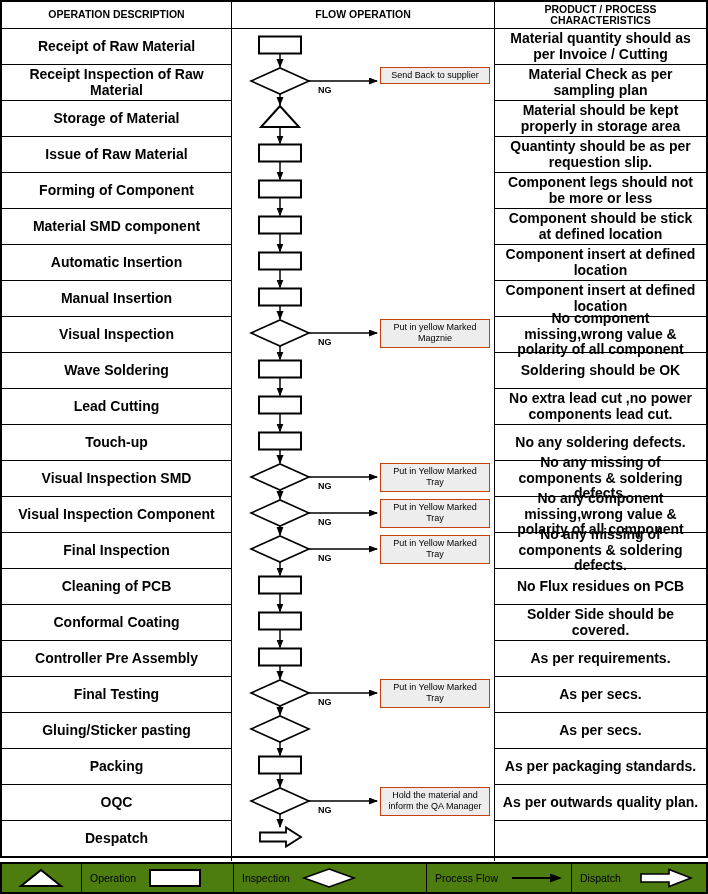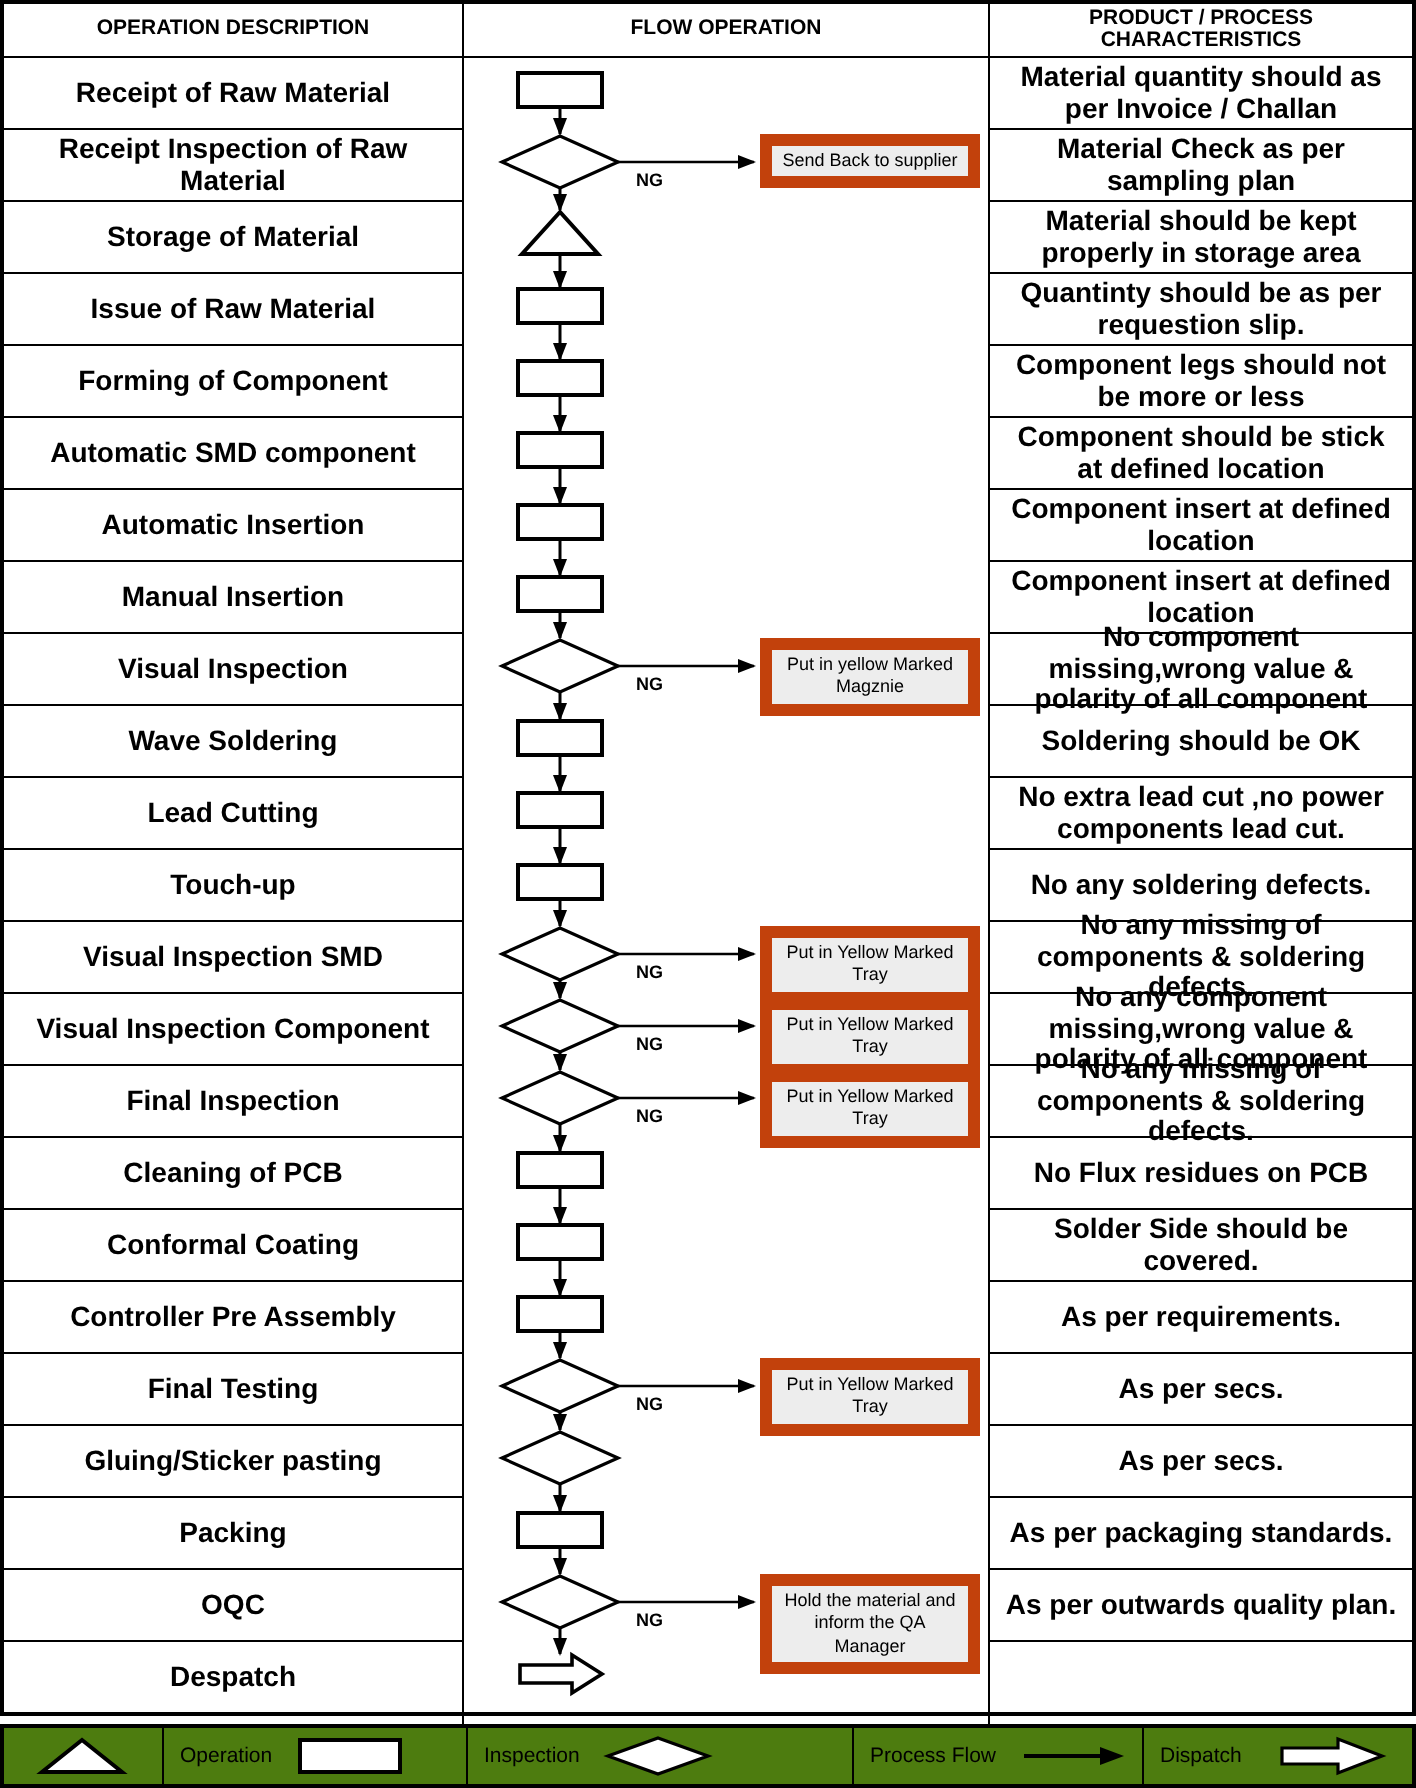--- a/index.html
+++ b/index.html
@@ -25,21 +25,21 @@
   .col-ops{border-right:1px solid #000;}
   .cell{
     height:36px;box-sizing:border-box;border-bottom:1px solid #000;
     display:flex;align-items:center;justify-content:center;text-align:center;
     font-weight:bold;font-size:14px;line-height:1.12;padding:1px 6px;
   }
   .col-ops .cell:last-child,.col-chars .cell:last-child{border-bottom:none;}
   .col-flow{position:relative;border-right:1px solid #000;box-sizing:border-box;}
   .ng-box{
     position:absolute;left:148px;width:110px;box-sizing:border-box;
-    border:6px solid #c2410c;background:#ededed;font-size:9px;line-height:1.25;
+    border:1px solid #c2410c;background:#ededed;font-size:9px;line-height:1.25;
     text-align:center;padding:2px 3px;
   }
   .legend{
     position:absolute;left:0;top:862px;width:708px;height:32px;
     border:2px solid #000;box-sizing:border-box;display:flex;align-items:stretch;background:#4d7c0f;
   }
   .legend-cell{
     display:flex;align-items:center;justify-content:flex-start;gap:10px;
     padding:0 8px;box-sizing:border-box;border-right:1px solid #000;
   }
@@ -63,21 +63,21 @@
       <div class="hdr-cell b">FLOW OPERATION</div>
       <div class="hdr-cell">PRODUCT / PROCESS CHARACTERISTICS</div>
     </div>
     <div class="tbody">
       <div class="col-ops">
           <div class="cell">Receipt of Raw Material</div>
           <div class="cell">Receipt Inspection of Raw Material</div>
           <div class="cell">Storage of Material</div>
           <div class="cell">Issue of Raw Material</div>
           <div class="cell">Forming of Component</div>
-          <div class="cell">Automatic SMD component</div>
+          <div class="cell">Material SMD component</div>
           <div class="cell">Automatic Insertion</div>
           <div class="cell">Manual Insertion</div>
           <div class="cell">Visual Inspection</div>
           <div class="cell">Wave Soldering</div>
           <div class="cell">Lead Cutting</div>
           <div class="cell">Touch-up</div>
           <div class="cell">Visual Inspection SMD</div>
           <div class="cell">Visual Inspection Component</div>
           <div class="cell">Final Inspection</div>
           <div class="cell">Cleaning of PCB</div>
@@ -149,21 +149,21 @@
             <line x1="48" y1="713" x2="48" y2="726.5" stroke="#000000" stroke-width="1.5" marker-end="url(#ah)"></line>
             <rect x="27" y="727.5" width="42" height="17" fill="#ffffff" stroke="#000000" stroke-width="2"></rect>
             <line x1="48" y1="744.5" x2="48" y2="758" stroke="#000000" stroke-width="1.5" marker-end="url(#ah)"></line>
             <polygon points="19,772 48,759 77,772 48,785" fill="#ffffff" stroke="#000000" stroke-width="1.6"></polygon>
             <line x1="48" y1="785" x2="48" y2="798" stroke="#000000" stroke-width="1.5" marker-end="url(#ah)"></line>
             <line x1="77" y1="772" x2="145" y2="772" stroke="#000000" stroke-width="1.3" marker-end="url(#ah)"></line>
             <text x="86" y="784" font-size="9" font-weight="bold" fill="#000000" font-family="Liberation Sans, sans-serif">NG</text>
             <polygon points="28,803.5 54,803.5 54,798.5 69,808 54,817.5 54,812.5 28,812.5" fill="#ffffff" stroke="#000000" stroke-width="1.8"></polygon>
           </svg><div class="ng-box" style="top: 38px; background: rgb(237, 237, 237);">Send Back to supplier</div><div class="ng-box" style="top: 290px; background: rgb(237, 237, 237);">Put in yellow Marked Magznie</div><div class="ng-box" style="top: 434px; background: rgb(237, 237, 237);">Put in Yellow Marked Tray</div><div class="ng-box" style="top: 470px; background: rgb(237, 237, 237);">Put in Yellow Marked Tray</div><div class="ng-box" style="top: 506px; background: rgb(237, 237, 237);">Put in Yellow Marked Tray</div><div class="ng-box" style="top: 650px; background: rgb(237, 237, 237);">Put in Yellow Marked Tray</div><div class="ng-box" style="top: 758px; background: rgb(237, 237, 237);">Hold the material and inform the QA Manager</div></div>
       <div class="col-chars">
-          <div class="cell">Material quantity should as per Invoice / Challan</div>
+          <div class="cell">Material quantity should as per Invoice / Cutting</div>
           <div class="cell">Material Check as per sampling plan</div>
           <div class="cell">Material should be kept properly in storage area</div>
           <div class="cell">Quantinty should be as per requestion slip.</div>
           <div class="cell">Component legs should not be more or less</div>
           <div class="cell">Component should be stick at defined location</div>
           <div class="cell">Component insert at defined location</div>
           <div class="cell">Component insert at defined location</div>
           <div class="cell">No component missing,wrong value &amp; polarity of all component</div>
           <div class="cell">Soldering should be OK</div>
           <div class="cell">No extra lead cut ,no power components lead cut.</div>

